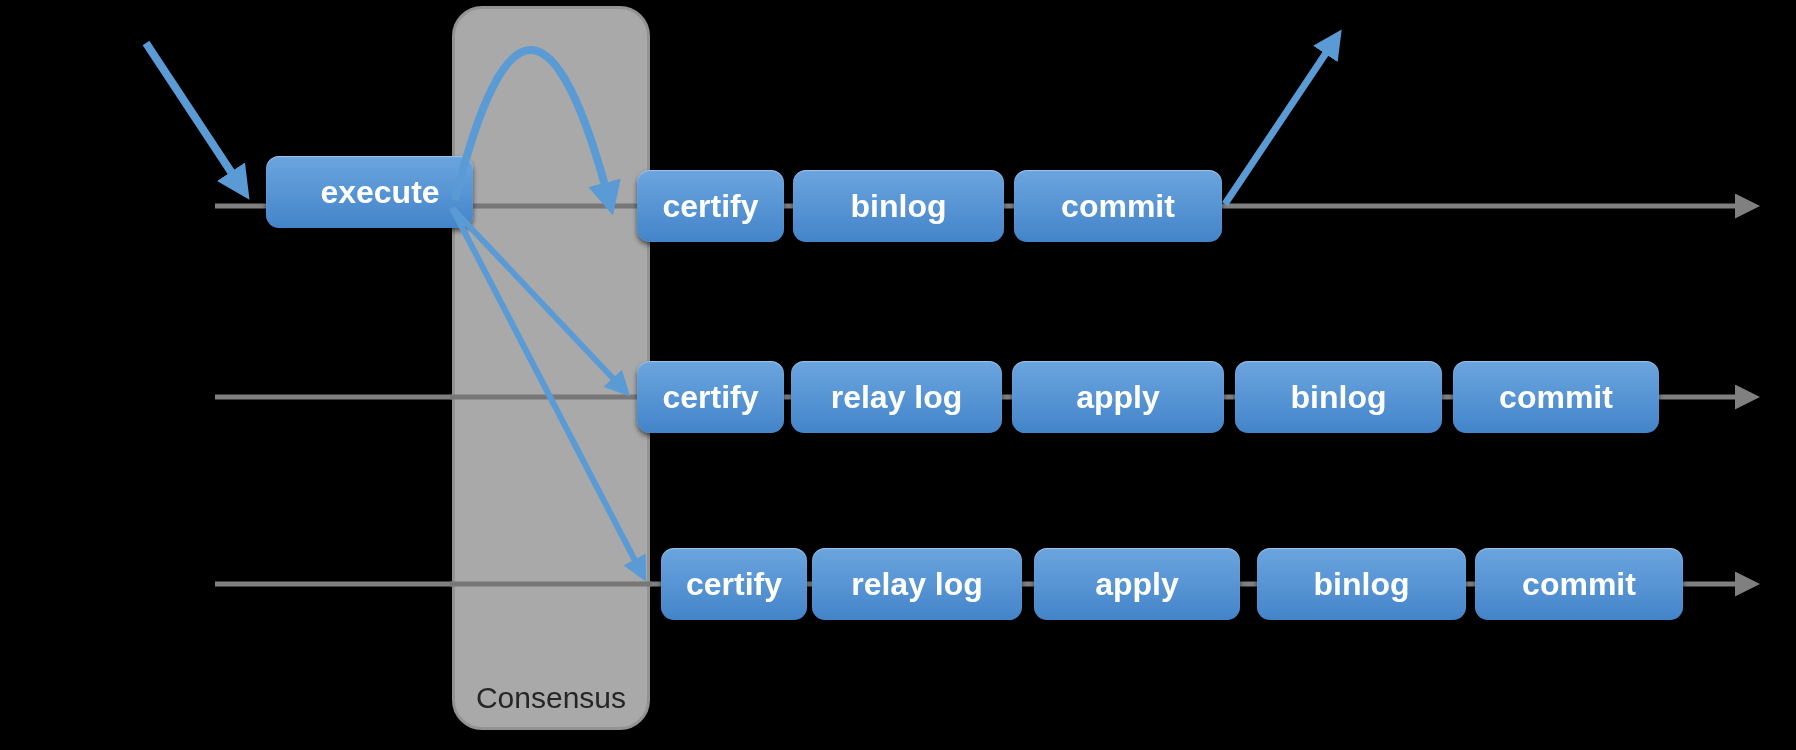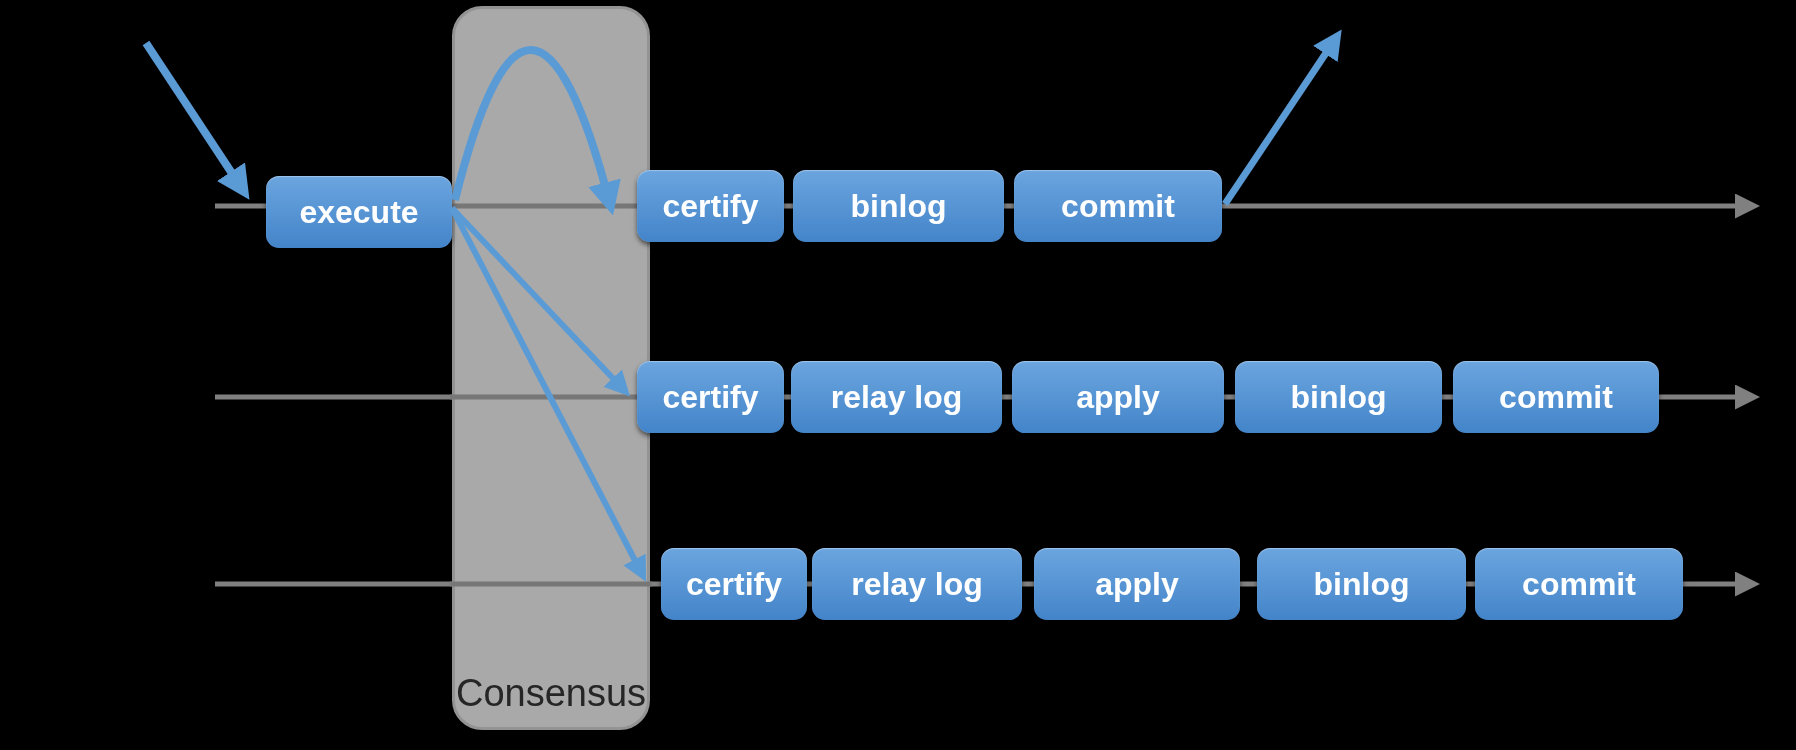--- a/index.html
+++ b/index.html
@@ -27,21 +27,21 @@
     position:absolute;left:452px;top:6px;width:198px;height:724px;
     box-sizing:border-box;
     background:var(--consensus-fill);
     border:3px solid var(--consensus-border);
     border-radius:30px;
     z-index:1;
   }
   .consensus-label{
     position:absolute;left:0;right:0;bottom:12px;
     text-align:center;
-    font-size:38px;font-weight:400;
+    font-size:30px;font-weight:400;
     color:var(--consensus-text);
   }
   .layer.mid{z-index:2;}
   .node{
     position:absolute;height:72px;
     display:flex;align-items:center;justify-content:center;
     border-radius:13px;
     background:linear-gradient(180deg,var(--box-top) 0%,var(--box-bottom) 100%);
     box-shadow:inset 0 1px 1px rgba(255,255,255,.35), 0 3px 5px rgba(0,0,0,.55);
     color:var(--box-text);
@@ -81,21 +81,21 @@
   <div class="consensus">
     <div class="consensus-label">Consensus</div>
   </div>
 
   <svg class="layer mid" viewBox="0 0 1796 750">
     <line x1="450" y1="206" x2="652" y2="206" class="laneseg"></line>
     <line x1="450" y1="397" x2="652" y2="397" class="laneseg"></line>
     <line x1="450" y1="584" x2="652" y2="584" class="laneseg"></line>
   </svg>
 
-  <div class="node" style="left:266px;top:176px;width:186px;">execute</div>
+  <div class="node" style="left:266px;top:156px;width:186px;padding-left:21px;">execute</div>
   <div class="node" style="left:637px;top:170px;width:147px;">certify</div>
   <div class="node" style="left:793px;top:170px;width:211px;">binlog</div>
   <div class="node" style="left:1014px;top:170px;width:208px;">commit</div>
 
   <div class="node" style="left:637px;top:361px;width:147px;">certify</div>
   <div class="node" style="left:791px;top:361px;width:211px;">relay log</div>
   <div class="node" style="left:1012px;top:361px;width:212px;">apply</div>
   <div class="node" style="left:1235px;top:361px;width:207px;">binlog</div>
   <div class="node" style="left:1453px;top:361px;width:206px;">commit</div>
 

